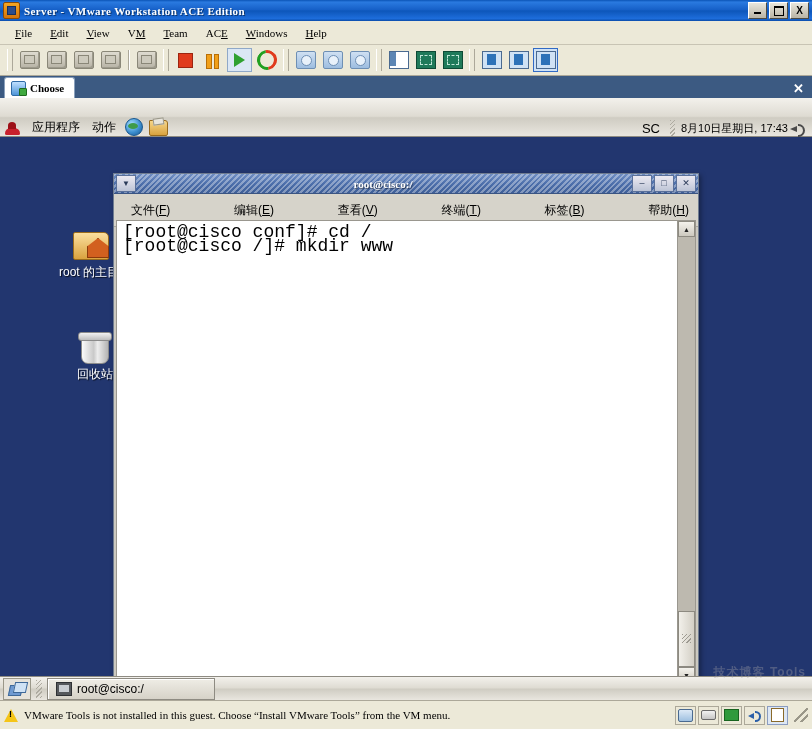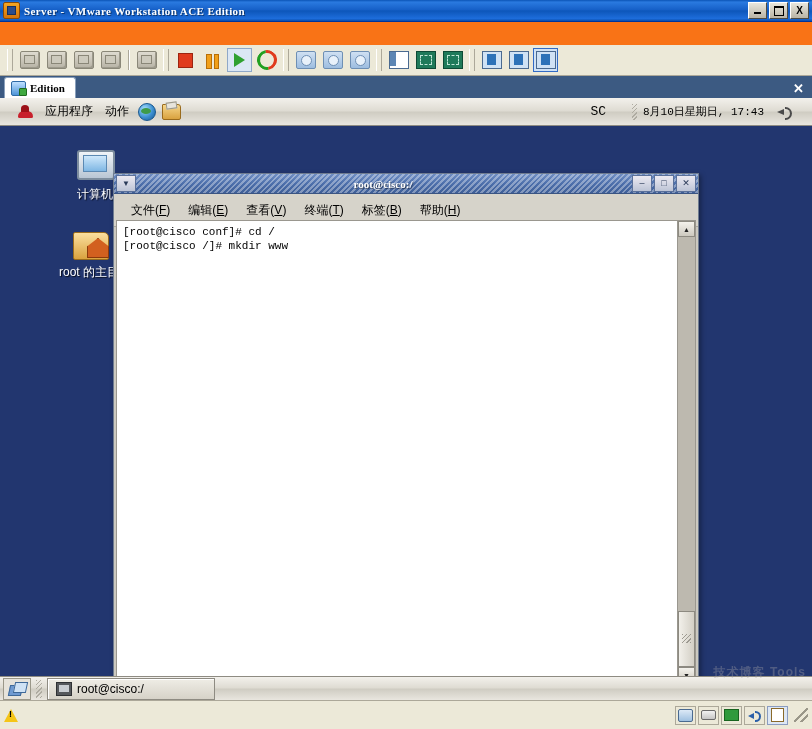--- a/index.html
+++ b/index.html
@@ -139,24 +139,24 @@
     font-family:"Liberation Sans",sans-serif;line-height:1;margin-bottom:3px;
   }
 
   
   .guest{
     position:absolute;left:0;top:98px;width:812px;height:602px;
     background:#22366f;overflow:hidden;
   }
   
   .gpanel{
-    position:absolute;left:0;top:0;width:812px;height:28px;
+    position:absolute;left:0;top:0;width:812px;height:39px;
     background:linear-gradient(180deg,#f3f1ec 0%,#dedbd2 48%,#cfccc2 52%,#e9e6df 100%);
     border-bottom:1px solid #8e8b82;
-    display:flex;align-items:center;padding:0 17px;box-sizing:border-box;
+    display:flex;align-items:flex-end;padding:0 4px;box-sizing:border-box;
     font-size:12px;
   }
   .gpanel .redhat{
     width:17px;height:14px;margin-right:5px;position:relative;flex:none;
   }
   .gpanel .redhat:before{
     content:"";position:absolute;left:1px;bottom:1px;width:15px;height:7px;
     background:#c8202c;border-radius:7px 7px 2px 2px;
   }
   .gpanel .redhat:after{
@@ -177,27 +177,27 @@
     width:17px;height:14px;margin:0 3px;flex:none;position:relative;
     background:linear-gradient(180deg,#f6d68a,#d9a23f);
     border:1px solid #9a6b1c;border-radius:1px 3px 2px 2px;
   }
   .gpanel .folder:after{
     content:"";position:absolute;left:3px;top:-3px;width:9px;height:5px;
     background:#e7e4dc;border:1px solid #9a9789;transform:rotate(-8deg);
   }
   .gpanel .pspacer{flex:1;}
   .gpanel .sc{
-    font-family:Liberation Mono, monospace;font-size:13px;color:#000;margin-right:20px;
+    font-family:Liberation Sans, sans-serif;font-size:13px;color:#000;margin-right:4px;
   }
   .gpanel .pgrip{
     width:5px;height:16px;margin:0 6px;flex:none;
     background:repeating-linear-gradient(135deg,#aeaba1 0 1px,transparent 1px 3px);
   }
-  .gpanel .clock{font-size:11px;color:#000;white-space:nowrap;margin-right:13px;font-family:Liberation Mono, monospace;}
+  .gpanel .clock{font-size:11px;color:#000;white-space:nowrap;margin-right:2px;}
   .gpanel .vol{
     width:16px;height:14px;position:relative;flex:none;margin-right:2px;
   }
   .gpanel .vol:before{
     content:"";position:absolute;left:0;top:4px;width:0;height:0;
     border-top:3px solid transparent;border-bottom:3px solid transparent;
     border-right:7px solid #4a4a4a;
   }
   .gpanel .vol:after{
     content:"";position:absolute;left:8px;top:2px;width:5px;height:9px;
@@ -267,33 +267,33 @@
   .term-title .tb{
     width:18px;height:15px;margin-left:2px;flex:none;
     background:linear-gradient(180deg,#eceaf2,#bdc4d6);
     border:1px solid #5a709a;
     display:flex;align-items:center;justify-content:center;
     font-size:9px;color:#2a3a58;line-height:1;
   }
   .term-menu{
     height:33px;background:#d6d3ca;border-bottom:1px solid #a9a69d;
     display:flex;align-items:center;padding-left:8px;box-sizing:border-box;
-    font-size:12px;color:#000;
+    font-size:12px;color:#000;justify-content:space-between;
   }
   .term-menu .tmi{padding:2px 9px;white-space:nowrap;}
   .term-menu .tmi u{text-decoration:underline;}
   .term-body{
     position:absolute;left:2px;top:46px;right:2px;bottom:2px;
     background:#fff;border:1px solid #9a978f;
     display:flex;
   }
   .term-text{
     flex:1;padding:4px 6px;
     font-family:"Liberation Mono","DejaVu Sans Mono",monospace;
-    font-size:11px;color:#000;line-height:14px;white-space:pre;
+    font-size:18px;color:#000;line-height:14px;white-space:pre;
   }
   .term-scroll{
     width:17px;background:#d4d0c7;border-left:1px solid #9a978f;
     display:flex;flex-direction:column;
   }
   .sb-arrow{
     height:16px;background:linear-gradient(180deg,#f4f2ec,#cdc9bf);
     border:1px solid #8d8a81;display:flex;align-items:center;justify-content:center;
     font-size:7px;color:#222;box-sizing:border-box;flex:none;
   }
@@ -402,20 +402,30 @@
         </div>
       <div class="wbtn">
           <span class="mx"></span>
         </div>
       <div class="wbtn">
           <b>X</b>
         </div>
     </div>
   </div>
 
+  <div class="menubar">
+    <div class="mi"><u>F</u>ile</div>
+    <div class="mi"><u>E</u>dit</div>
+    <div class="mi"><u>V</u>iew</div>
+    <div class="mi">V<u>M</u></div>
+    <div class="mi"><u>T</u>eam</div>
+    <div class="mi">AC<u>E</u></div>
+    <div class="mi"><u>W</u>indows</div>
+    <div class="mi"><u>H</u>elp</div>
+  </div>
 
   <div class="toolbar">
     <div class="tgrip"></div>
     <div class="tbtn">
         <span class="gi vm"></span>
       </div>
     <div class="tbtn">
         <span class="gi vm"></span>
       </div>
     <div class="tbtn">
@@ -472,47 +482,47 @@
         <span class="gi qview"></span>
       </div>
     <div class="tbtn sel">
         <span class="gi qview"></span>
       </div>
   </div>
 
   <div class="tabstrip">
     <div class="tab">
       <span class="tico"></span>
-      <span class="tlabel">Edition</span>
+      <span class="tlabel">Choose</span>
     </div>
     <div class="tclose">✕</div>
   </div>
 
   <div class="guest">
 
     <div class="gpanel">
       <span class="redhat"></span>
       <span class="pmenu">应用程序</span>
       <span class="pmenu">动作</span>
       <span class="globe"></span>
       <span class="folder"></span>
       <span class="pspacer"></span>
       <span class="sc">SC</span>
       <span class="pgrip"></span>
       <span class="clock">8月10日星期日, 17:43</span>
       <span class="vol"></span>
     </div>
 
-    <div class="dicon" style="left:52px;top:52px;">
-      <div class="ic-computer"></div>
-      <div class="lbl">计算机</div>
-    </div>
     <div class="dicon" style="left:52px;top:128px;">
       <div class="ic-home"></div>
       <div class="lbl">root 的主目录</div>
+    </div>
+    <div class="dicon" style="left:52px;top:232px;">
+      <div class="ic-trash"></div>
+      <div class="lbl">回收站</div>
     </div>
 
     <div class="term">
       <div class="term-title">
         <div class="tmenu-btn">▼</div>
         <div class="ttxt">root@cisco:/</div>
         <div class="tb">–</div>
         <div class="tb">□</div>
         <div class="tb">✕</div>
       </div>
@@ -548,20 +558,21 @@
       </div>
     </div>
 
     <div class="wm">
       <span class="wm2">技术博客 Tools</span>
     </div>
   </div>
 
   <div class="statusbar">
     <span class="warn"></span>
+    <span class="smsg">VMware Tools is not installed in this guest. Choose “Install VMware Tools” from the VM menu.</span>
     <span class="sspacer"></span>
     <span class="devs">
       <span class="dev">
           <span class="d-hdd"></span>
         </span>
       <span class="dev">
           <span class="d-cd"></span>
         </span>
       <span class="dev">
           <span class="d-net"></span>

